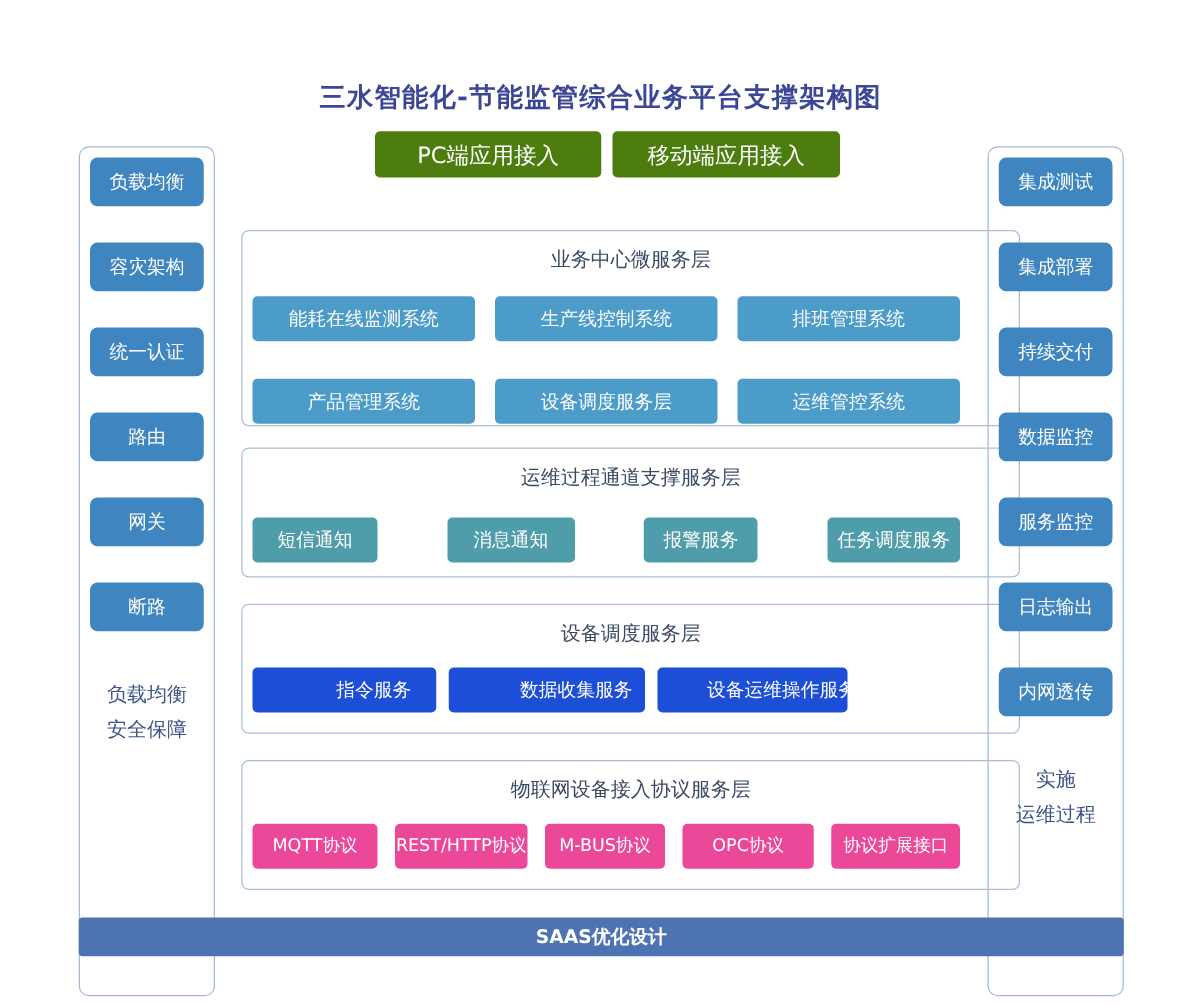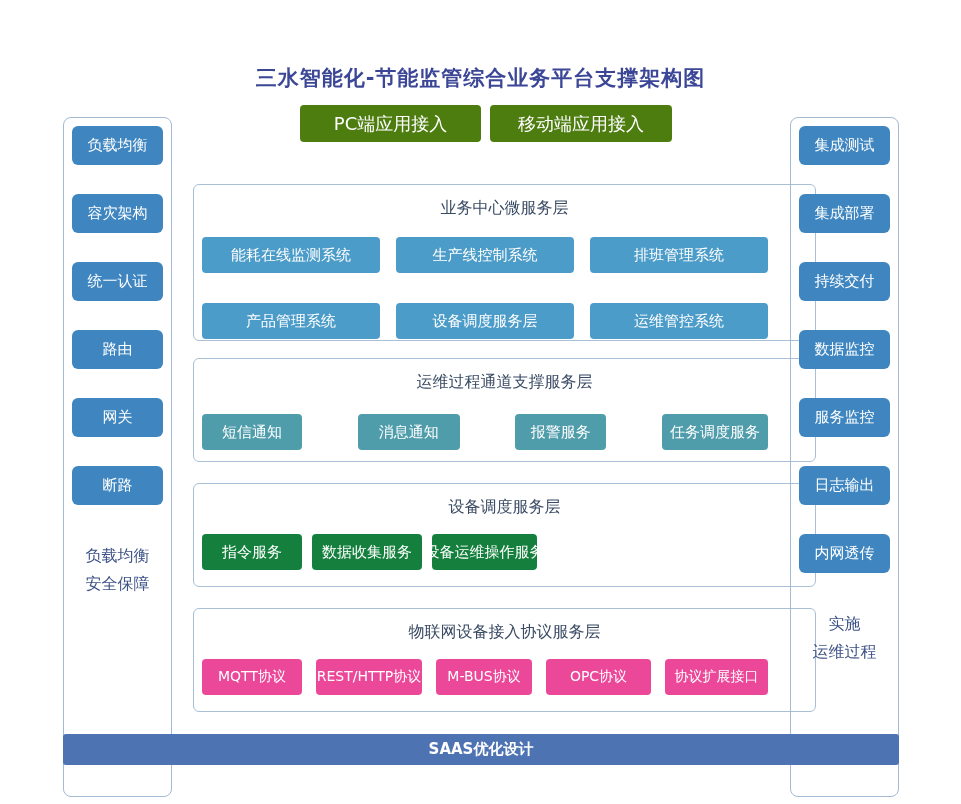--- a/index.html
+++ b/index.html
@@ -43,21 +43,21 @@
   .layer4 .row1{top:50px;}
   .blk{height:36px;border-radius:4px;color:#fff;font-size:15px;white-space:nowrap;
        display:flex;align-items:center;justify-content:center;}
   .layer1 .blk{background:#4c9cc9;width:178px;}
   .layer2 .blk{background:#4f9dab;}
   .layer2 .blk:nth-child(1){width:100px;}
   .layer2 .blk:nth-child(2){width:102px;}
   .layer2 .blk:nth-child(3){width:91px;}
   .layer2 .blk:nth-child(4){width:106px;}
   .layer2 .blk:nth-child(5){width:97px;}
-  .layer3 .blk{background:#15803d;}
+  .layer3 .blk{background:#1d4ed8;padding-left:47px;}
   .layer3 .blk:nth-child(1){width:100px;}
   .layer3 .blk:nth-child(2){width:110px;}
   .layer3 .blk:nth-child(3){width:105px;}
   .layer3 .blk:nth-child(4){width:166px;}
   .layer4 .blk{background:#ec4899;font-size:14px;}
   .layer4 .blk:nth-child(1){width:100px;}
   .layer4 .blk:nth-child(2){width:106px;}
   .layer4 .blk:nth-child(3){width:96px;}
   .layer4 .blk:nth-child(4){width:105px;}
   .layer4 .blk:nth-child(5){width:103px;}

